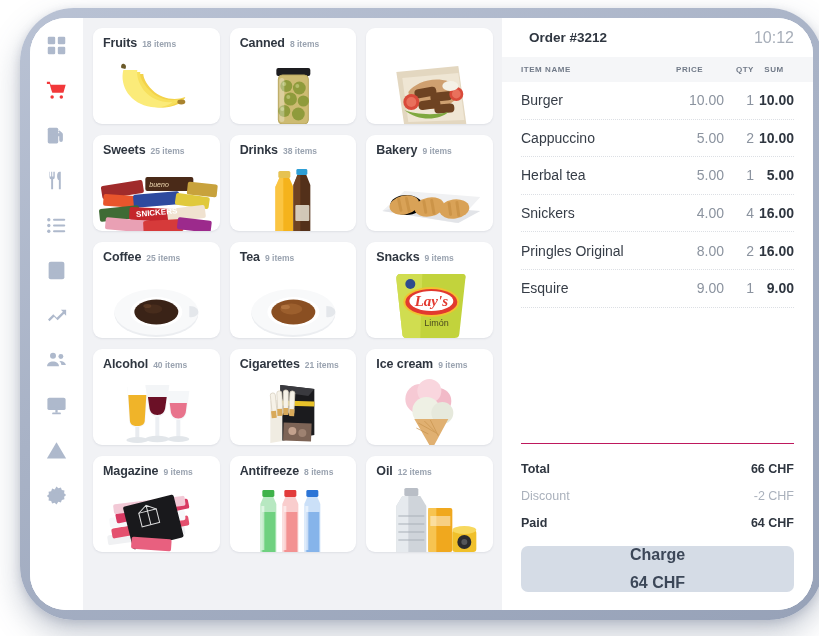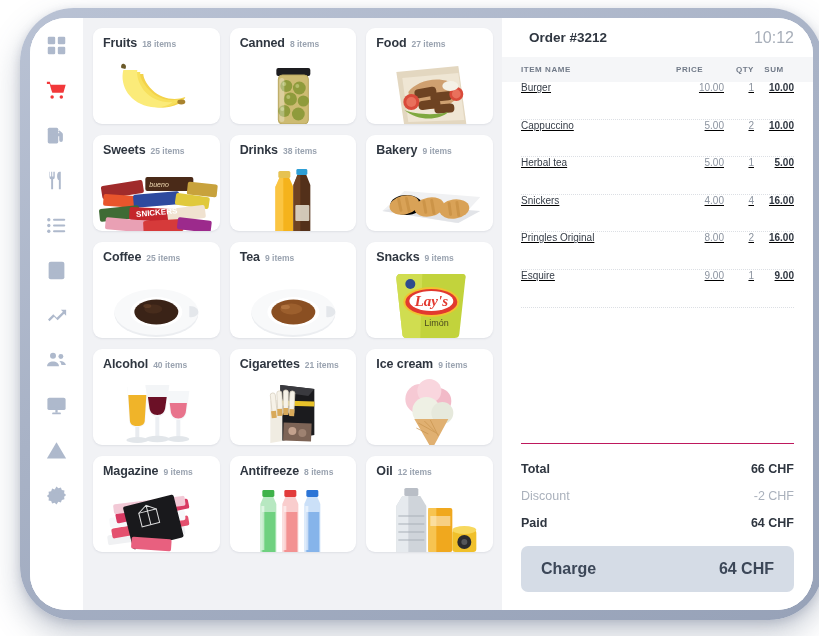--- a/index.html
+++ b/index.html
@@ -142,25 +142,24 @@
   .c-qty  { width: 30px; text-align: right; }
   .c-sum  { width: 40px; text-align: center; }
 
   .items {
     padding: 0 19px;
     flex: 0 0 auto;
   }
   .item-row {
     height: 37.6px;
     display: flex;
-    align-items: flex-start;
-    font-size: 10px;
+    align-items: center;
+    font-size: 14px;
     border-bottom: 1px dotted #dcdfe4;
     cursor: pointer;
-    text-decoration: underline;
   }
   .i-name  { flex: 1 1 auto; color: #363d47; }
   .i-price { width: 48px; text-align: right; color: #8b939f; }
   .i-qty   { width: 30px; text-align: right; color: #8b939f; }
   .i-sum   { width: 40px; text-align: right; color: #2f3640; font-weight: bold; }
 
   .spacer { flex: 1 1 auto; }
 
   .totals {
     margin: 0 19px;
@@ -182,20 +181,21 @@
   .charge {
     margin: 10px 19px 18px 19px;
     height: 46px;
     background: #d5dce6;
     border-radius: 7px;
     display: flex;
     align-items: center;
     justify-content: space-between;
     padding: 0 20px;
     cursor: pointer;
+    flex-direction: column;
   }
   .charge div { font-size: 16px; font-weight: bold; color: #3c4758; }
 </style>
 </head>
 <body>
 
 <div class="device">
   <div class="screen">
 
     <nav class="sidebar">
@@ -352,24 +352,20 @@
                 <circle cx="59" cy="28" r="2"></circle>
               <circle cx="50" cy="39" r="2"></circle>
                 <circle cx="44" cy="51" r="2"></circle>
             </g>
             <rect x="41" y="20" width="5" height="44" rx="2.5" fill="#ffffff" opacity=".3"></rect>
           </svg>
         </div>
       </div>
 
       <div class="cat-card">
-        <div class="cat-head">
-          <span class="cat-title">Food</span>
-          <span class="cat-count">27 items</span>
-        </div>
         <div class="cat-art">
           <svg viewBox="0 0 110 66" preserveAspectRatio="xMidYMax meet">
             <path d="M22 14l62-6 8 58-62 2z" fill="#e3d7c0"></path>
             <path d="M28 20l56-5 6 47-56 2z" fill="#efe6d4"></path>
             <path d="M34 34c6-8 20-14 34-12 10 1 16 6 17 12-2 10-16 18-30 17-12-1-20-8-21-17z" fill="#cfa070"></path>
             <g fill="#6e4322">
               <rect x="40" y="30" width="22" height="9" rx="4" transform="rotate(-10 51 34)"></rect>
               <rect x="56" y="34" width="22" height="9" rx="4" transform="rotate(-6 67 38)"></rect>
               <rect x="44" y="42" width="22" height="9" rx="4" transform="rotate(-8 55 46)"></rect>
               <rect x="60" y="46" width="20" height="9" rx="4" transform="rotate(-4 70 50)"></rect>

